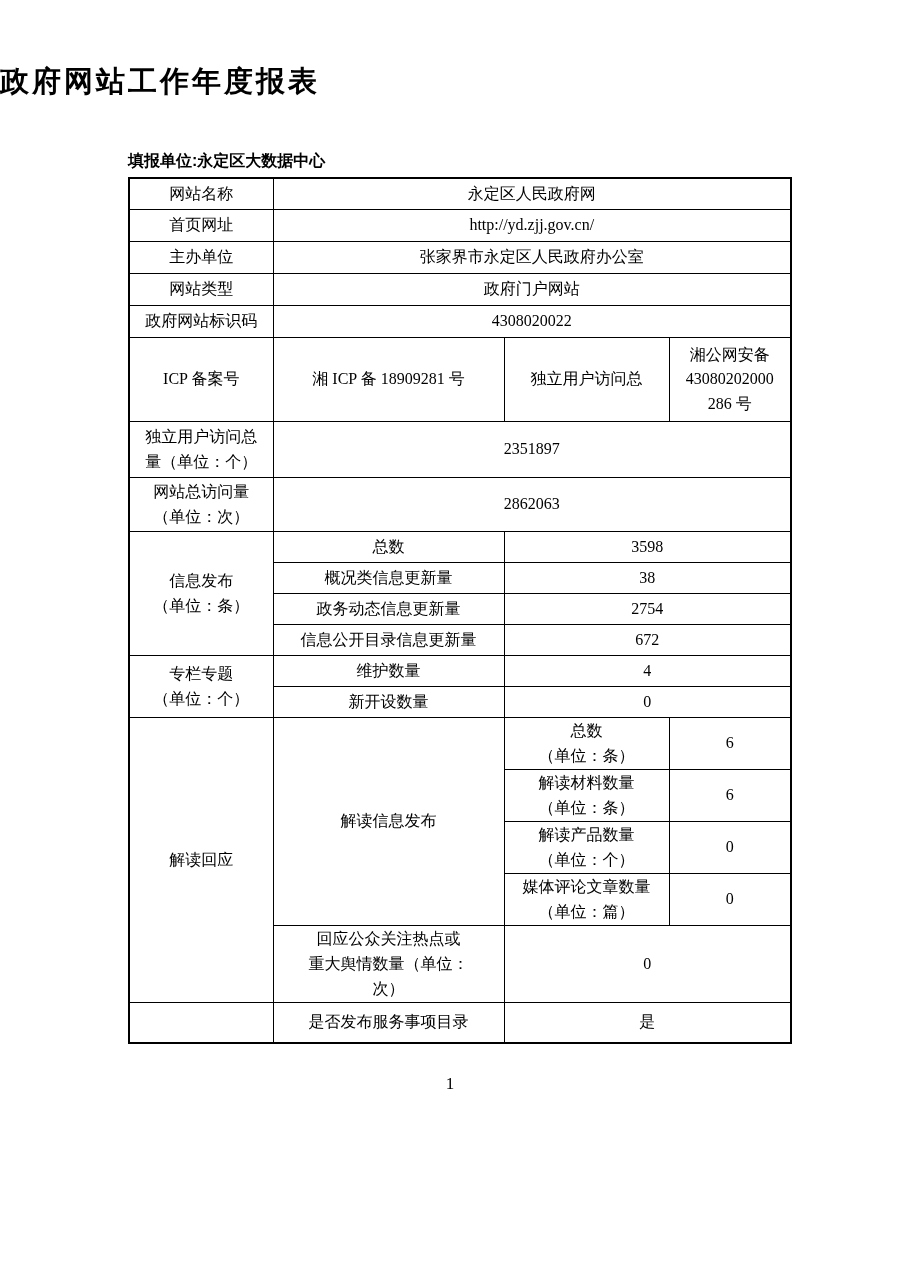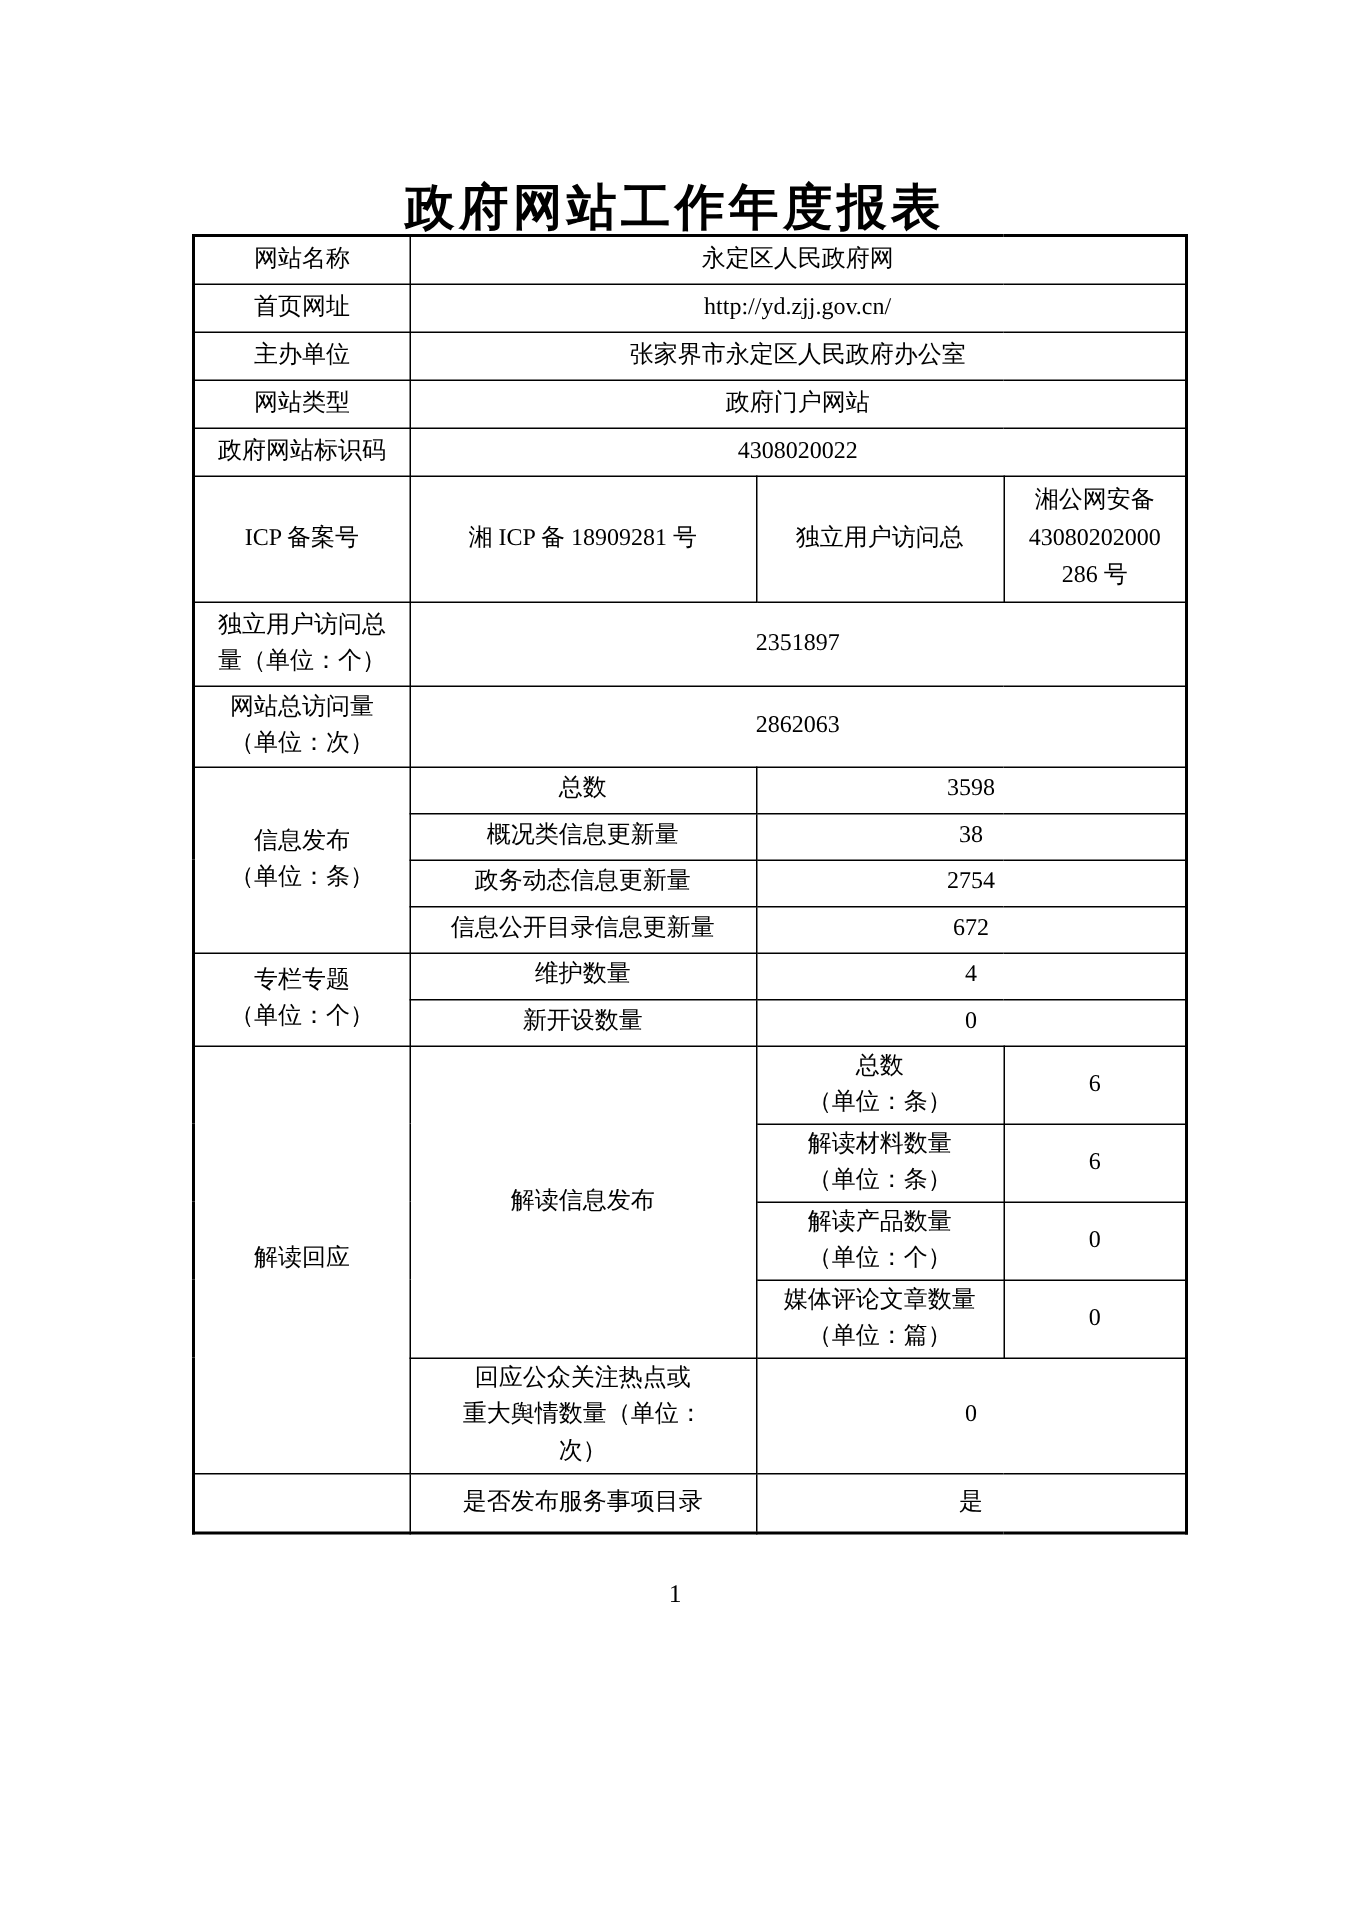--- a/index.html
+++ b/index.html
@@ -10,25 +10,24 @@
     color: #000000;
     font-family: "Liberation Serif", "DejaVu Serif", serif;
   }
   .page {
     position: relative;
     width: 900px; height: 1273px;
     overflow: hidden;
   }
   .doc-title {
     margin: 0;
-    padding-top: 120px;
-    text-align: center;
+    padding-top: 66px;
     font-family: "Liberation Sans", "DejaVu Sans", sans-serif;
     font-weight: 700;
-    font-size: 33px;
+    font-size: 29px;
     letter-spacing: 3px;
     line-height: 1.1;
   }
   .doc-subtitle {
     margin-top: 37px;
     text-align: center;
     font-size: 19px;
     letter-spacing: 1px;
   }
   .filing-unit {
@@ -73,20 +72,21 @@
   }
 </style>
 </head>
 <body>
 
 <div class="page">
 
   <h1 class="doc-title">政府网站工作年度报表</h1>
 
 
+  <div class="filing-unit">填报单位:永定区大数据中心</div>
 
   <table class="report">
     <colgroup>
       <col class="c1">
         <col class="c2">
         <col class="c3">
         <col class="c4">
     </colgroup>
 
     <tbody>

